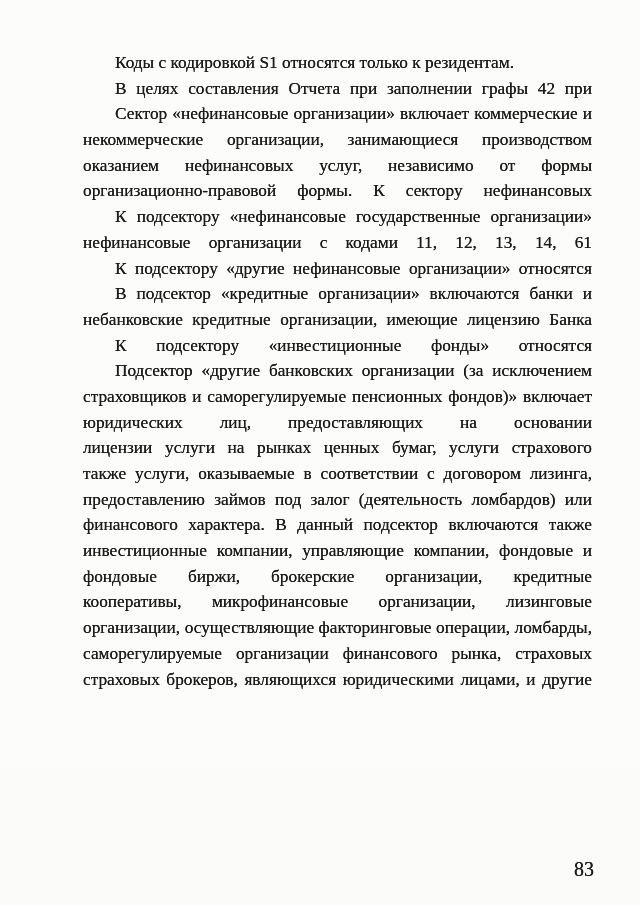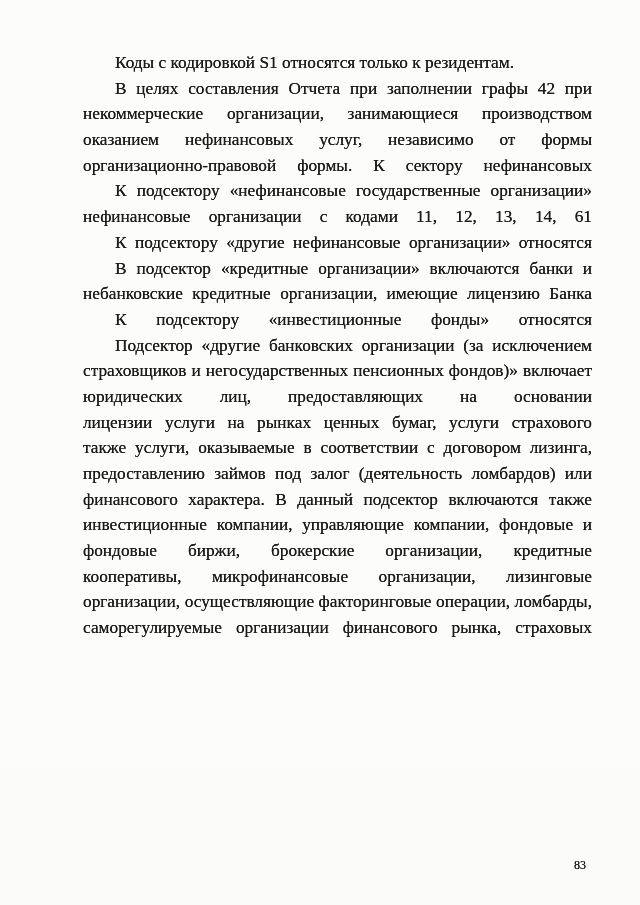--- a/index.html
+++ b/index.html
@@ -41,63 +41,65 @@
   .line.first {
     text-indent: 32px;
   }
   .line.end {
     text-align-last: left;
   }
   .page-number {
     position: absolute;
     top: 858px;
     left: 574px;
-    font-size: 12px;
+    font-size: 20px;
     text-shadow: 0 0 0.4px currentColor;
   }
 </style>
 </head>
 <body>
 
 <div class="page">
   <div class="text-block">
       <div class="paragraph">
         <div class="line first end">Коды с кодировкой S1 относятся только к резидентам.</div>
       </div>
       <div class="paragraph">
         <div class="line first">В целях составления Отчета при заполнении графы 42 при отнесении к</div>
       </div>
       <div class="paragraph">
+        <div class="line first">Сектор «нефинансовые организации» включает коммерческие и</div>
         <div class="line">некоммерческие организации, занимающиеся производством товаров и</div>
         <div class="line">оказанием нефинансовых услуг, независимо от формы собственности и</div>
         <div class="line">организационно-правовой формы. К сектору нефинансовых организаций</div>
       </div>
       <div class="paragraph">
         <div class="line first">К подсектору «нефинансовые государственные организации» относятся</div>
         <div class="line">нефинансовые организации с кодами 11, 12, 13, 14, 61 Общероссийского</div>
       </div>
       <div class="paragraph">
         <div class="line first">К подсектору «другие нефинансовые организации» относятся</div>
       </div>
       <div class="paragraph">
         <div class="line first">В подсектор «кредитные организации» включаются банки и</div>
         <div class="line">небанковские кредитные организации, имеющие лицензию Банка России на</div>
       </div>
       <div class="paragraph">
         <div class="line first">К подсектору «инвестиционные фонды» относятся акционерные</div>
       </div>
       <div class="paragraph">
         <div class="line first">Подсектор «другие банковских организации (за исключением</div>
-        <div class="line">страховщиков и негосударственных пенсионных фондов)» включает</div>
+        <div class="line">страховщиков и саморегулируемые пенсионных фондов)» включает</div>
         <div class="line">юридических лиц, предоставляющих на основании соответствующей</div>
         <div class="line">лицензии услуги на рынках ценных бумаг, услуги страхового брокера, а</div>
         <div class="line">также услуги, оказываемые в соответствии с договором лизинга, услуги по</div>
         <div class="line">предоставлению займов под залог (деятельность ломбардов) или иные услуги</div>
         <div class="line">финансового характера. В данный подсектор включаются также</div>
         <div class="line">инвестиционные компании, управляющие компании, фондовые и товарно-</div>
         <div class="line">фондовые биржи, брокерские организации, кредитные потребительские</div>
         <div class="line">кооперативы, микрофинансовые организации, лизинговые компании,</div>
         <div class="line">организации, осуществляющие факторинговые операции, ломбарды,</div>
         <div class="line">саморегулируемые организации финансового рынка, страховых агентов и</div>
+        <div class="line">страховых брокеров, являющихся юридическими лицами, и другие</div>
       </div>
     </div>
   <div class="page-number">83</div>
 </div>
 
 </body></html>

